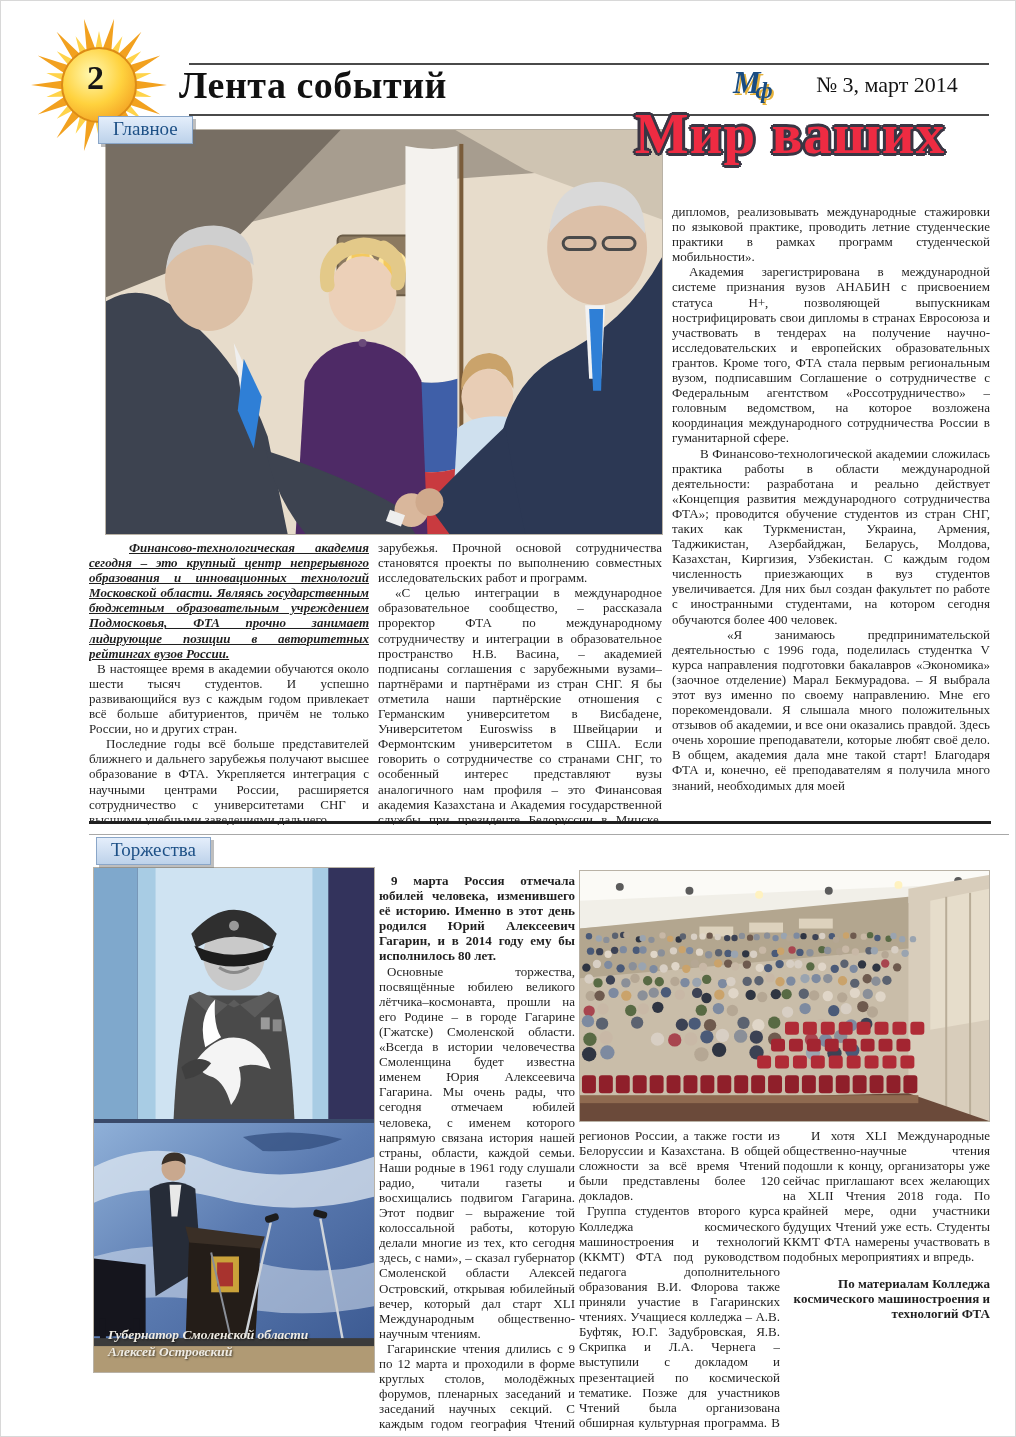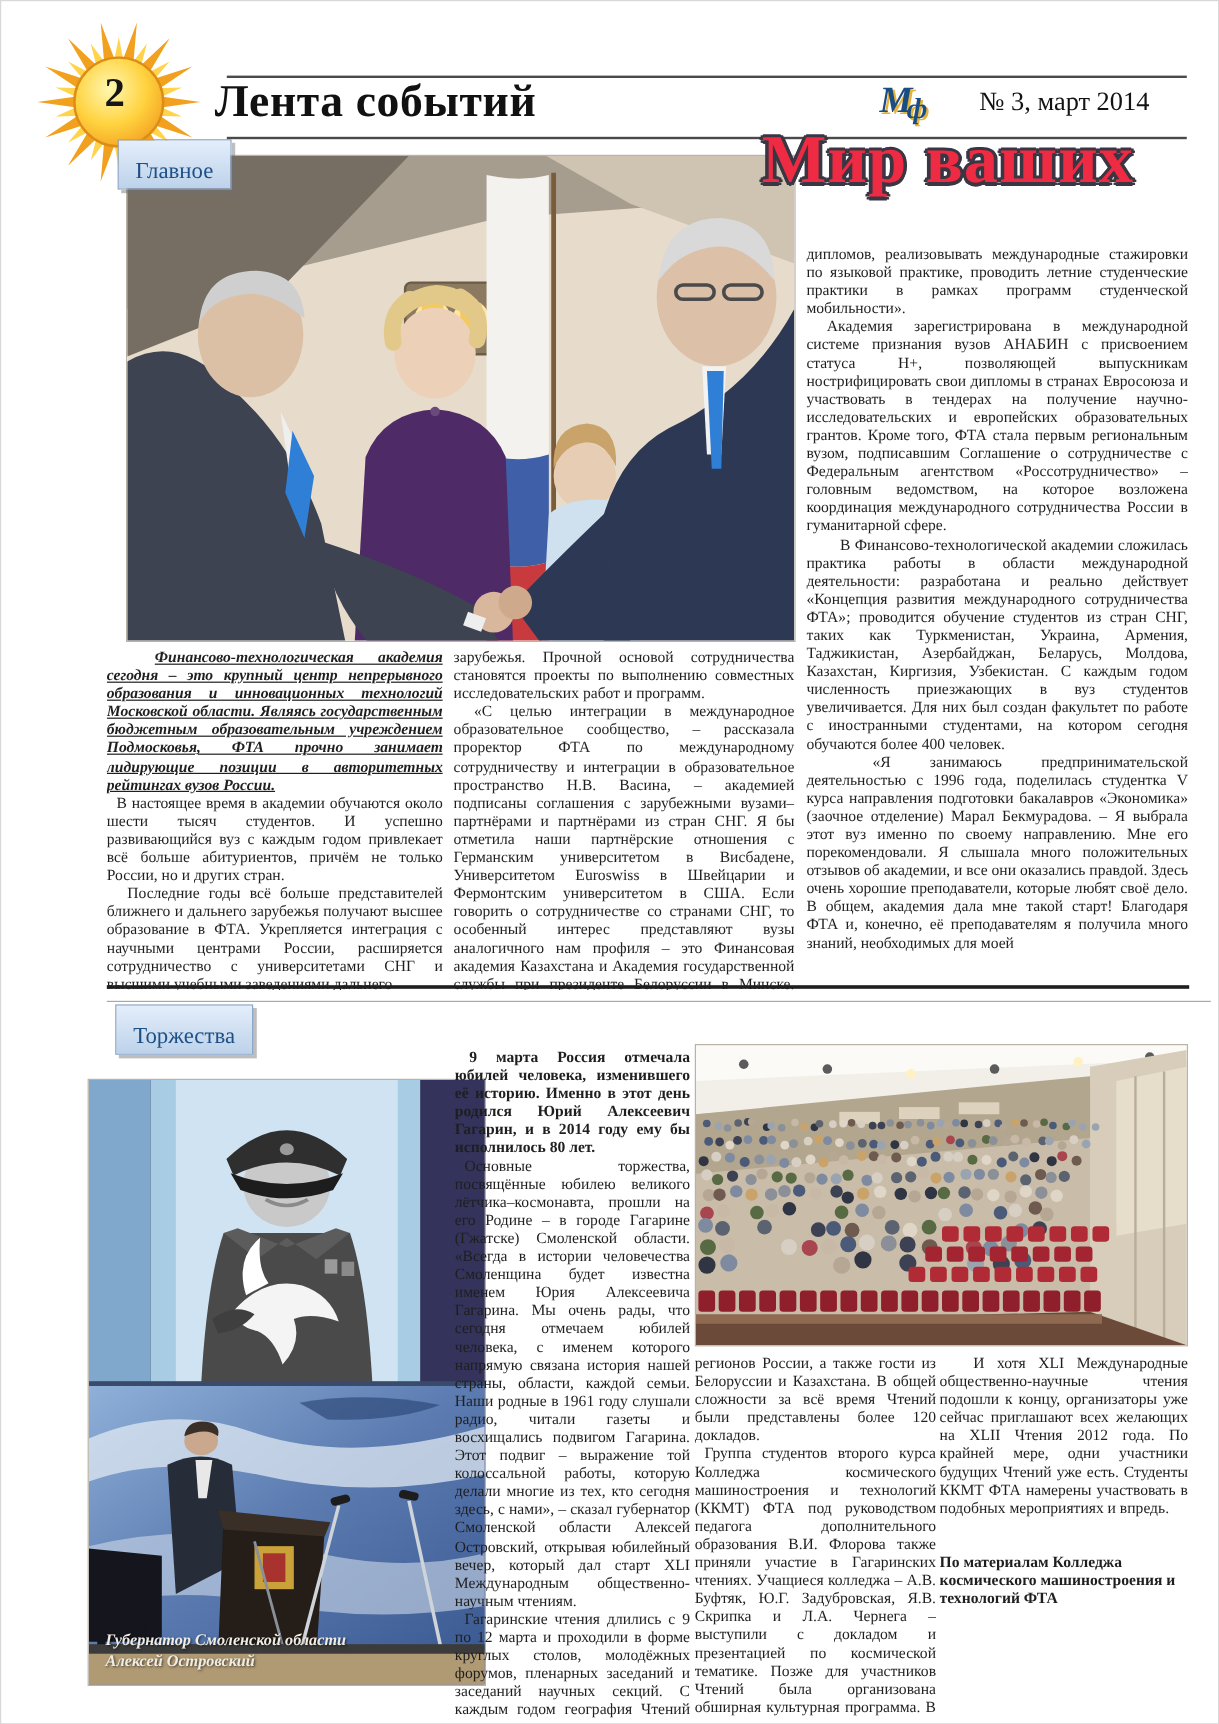--- a/index.html
+++ b/index.html
@@ -13,21 +13,21 @@
   .sun-wrap{position:absolute;left:18px;top:16px;width:170px;height:150px;}
   .page-num{position:absolute;left:86px;top:58px;font-size:34px;font-weight:700;color:#161616;}
   .page-title{position:absolute;left:178px;top:62px;margin:0;font-size:38px;font-weight:700;color:#111;
               letter-spacing:.5px;}
   .masthead{position:absolute;left:732px;top:64px;white-space:nowrap;}
   .logo-m{font-style:italic;font-weight:900;font-size:31px;color:#1a4d82;text-shadow:2px 2px 0 #e6b23a;}
   .logo-f{font-style:italic;font-weight:900;font-size:24px;color:#1a4d82;text-shadow:2px 2px 0 #e6b23a;
           margin-left:-5px;vertical-align:-5px;}
   .issue{position:absolute;left:815px;top:71px;font-size:22px;color:#131313;white-space:nowrap;}
   
-  .badge{position:absolute;z-index:6;font-size:19px;color:#1d5086;padding:15px 14px 3px;
+  .badge{position:absolute;z-index:6;font-size:19px;color:#1d5086;padding:1px 14px 3px;
          background:linear-gradient(#e4eefb,#bdd2ea);border:1px solid #8aa6c8;
          box-shadow:3px 3px 0 rgba(110,110,110,.45);}
   .badge1{left:97px;top:115px;}
   .badge2{left:95px;top:836px;}
   
   .headline-red{position:absolute;left:586px;top:100px;width:406px;margin:0;text-align:center;
       font-size:57px;font-weight:700;letter-spacing:1px;color:#ee2b42;z-index:5;white-space:nowrap;
       text-shadow:-2px -2px 0 #3a3644,2px -2px 0 #3a3644,-2px 2px 0 #3a3644,2px 2px 0 #3a3644,
                   0 -3px 0 #3a3644,0 3px 0 #3a3644,-3px 0 0 #3a3644,3px 0 0 #3a3644;}
   .headline-green{position:absolute;left:226px;top:830px;width:766px;margin:0;text-align:center;
@@ -40,29 +40,29 @@
   .col-a1-mid{left:377px;top:539px;width:284px;height:285px;}
   .col-a1-right{left:671px;top:203px;width:318px;height:621px;}
   .col-a2-1{left:378px;top:872px;width:196px;height:560px;}
   .col-a2-2{left:578px;top:1127px;width:201px;height:306px;}
   .col-a2-3{left:782px;top:1127px;width:207px;height:306px;}
   p.lead-italic{font-weight:700;font-style:italic;text-indent:40px;text-decoration:underline;}
   p.lead-bold{font-weight:700;text-indent:12px;}
   p.ind-sm{text-indent:8px;}
   p.ind-lg{text-indent:28px;}
   p.ind-xl{text-indent:55px;}
-  p.credit{font-weight:700;text-align:left;text-indent:0;margin-top:30px;}
+  p.credit{font-weight:700;text-align:right;text-indent:0;margin-top:12px;}
   
   .divider-thick{position:absolute;left:88px;top:820px;width:902px;height:3px;background:#1f1f1f;}
   .divider-thin{position:absolute;left:88px;top:833px;width:920px;height:1px;background:#a8a8a8;}
   
   .photo{position:absolute;border:1px solid #b9b2a6;box-sizing:border-box;overflow:hidden;}
   .photo svg{display:block;width:100%;height:100%;}
   .photo1{left:104px;top:128px;width:558px;height:406px;}
-  .photo2{left:72px;top:866px;width:332px;height:506px;margin-top:32px;}
+  .photo2{left:92px;top:866px;width:282px;height:506px;}
   .photo3{left:578px;top:869px;width:411px;height:252px;}
   .photo-caption{position:absolute;left:14px;top:458px;width:250px;color:#efece4;
       font-style:italic;font-weight:700;font-size:13.5px;line-height:17px;
       text-shadow:1px 1px 2px rgba(0,0,0,.6);}
 </style>
 </head>
 <body>
 
 <div class="page">
 
@@ -516,17 +516,17 @@
   <div class="col col-a2-1">
     <p class="lead-bold">9 марта Россия отмечала юбилей человека, изменившего её историю. Именно в этот день родился Юрий Алексеевич Гагарин, и в 2014 году ему бы исполнилось 80 лет.</p>
     <p class="ind-sm">Основные торжества, посвящённые юбилею великого лётчика–космонавта, прошли на его Родине – в городе Гагарине (Гжатске) Смоленской области. «Всегда в истории человечества Смоленщина будет известна именем Юрия Алексеевича Гагарина. Мы очень рады, что сегодня отмечаем юбилей человека, с именем которого напрямую связана история нашей страны, области, каждой семьи. Наши родные в 1961 году слушали радио, читали газеты и восхищались подвигом Гагарина. Этот подвиг – выражение той колоссальной работы, которую делали многие из тех, кто сегодня здесь, с нами», – сказал губернатор Смоленской области Алексей Островский, открывая юбилейный вечер, который дал старт XLI Международным общественно-научным чтениям.</p>
     <p class="ind-sm">Гагаринские чтения длились с 9 по 12 марта и проходили в форме круглых столов, молодёжных форумов, пленарных заседаний и заседаний научных секций. С каждым годом география Чтений расширяется, и в этом году в торжественных мероприятиях участвовали делегации из 18</p>
   </div>
   <div class="col col-a2-2">
     <p class="noind">регионов России, а также гости из Белоруссии и Казахстана. В общей сложности за всё время Чтений были представлены более 120 докладов.</p>
     <p class="ind-sm">Группа студентов второго курса Колледжа космического машиностроения и технологий (ККМТ) ФТА под руководством педагога дополнительного образования В.И. Флорова также приняли участие в Гагаринских чтениях. Учащиеся колледжа – А.В. Буфтяк, Ю.Г. Задубровская, Я.В. Скрипка и Л.А. Чернега – выступили с докладом и презентацией по космической тематике. Позже для участников Чтений была организована обширная культурная программа. В частности, студенты колледжа</p>
   </div>
   <div class="col col-a2-3">
-    <p class="ind-lg">И хотя XLI Международные общественно-научные чтения подошли к концу, организаторы уже сейчас приглашают всех желающих на XLII Чтения 2012 года. По крайней мере, одни участники будущих Чтений уже есть. Студенты ККМТ ФТА намерены участвовать в подобных мероприятиях и впредь.</p>
+    <p class="ind-lg">И хотя XLI Международные общественно-научные чтения подошли к концу, организаторы уже сейчас приглашают всех желающих на XLII Чтения 2018 года. По крайней мере, одни участники будущих Чтений уже есть. Студенты ККМТ ФТА намерены участвовать в подобных мероприятиях и впредь.</p>
     <p class="credit">По материалам Колледжа космического машиностроения и технологий ФТА</p>
   </div>
 
 </div>
 
 </body></html>

